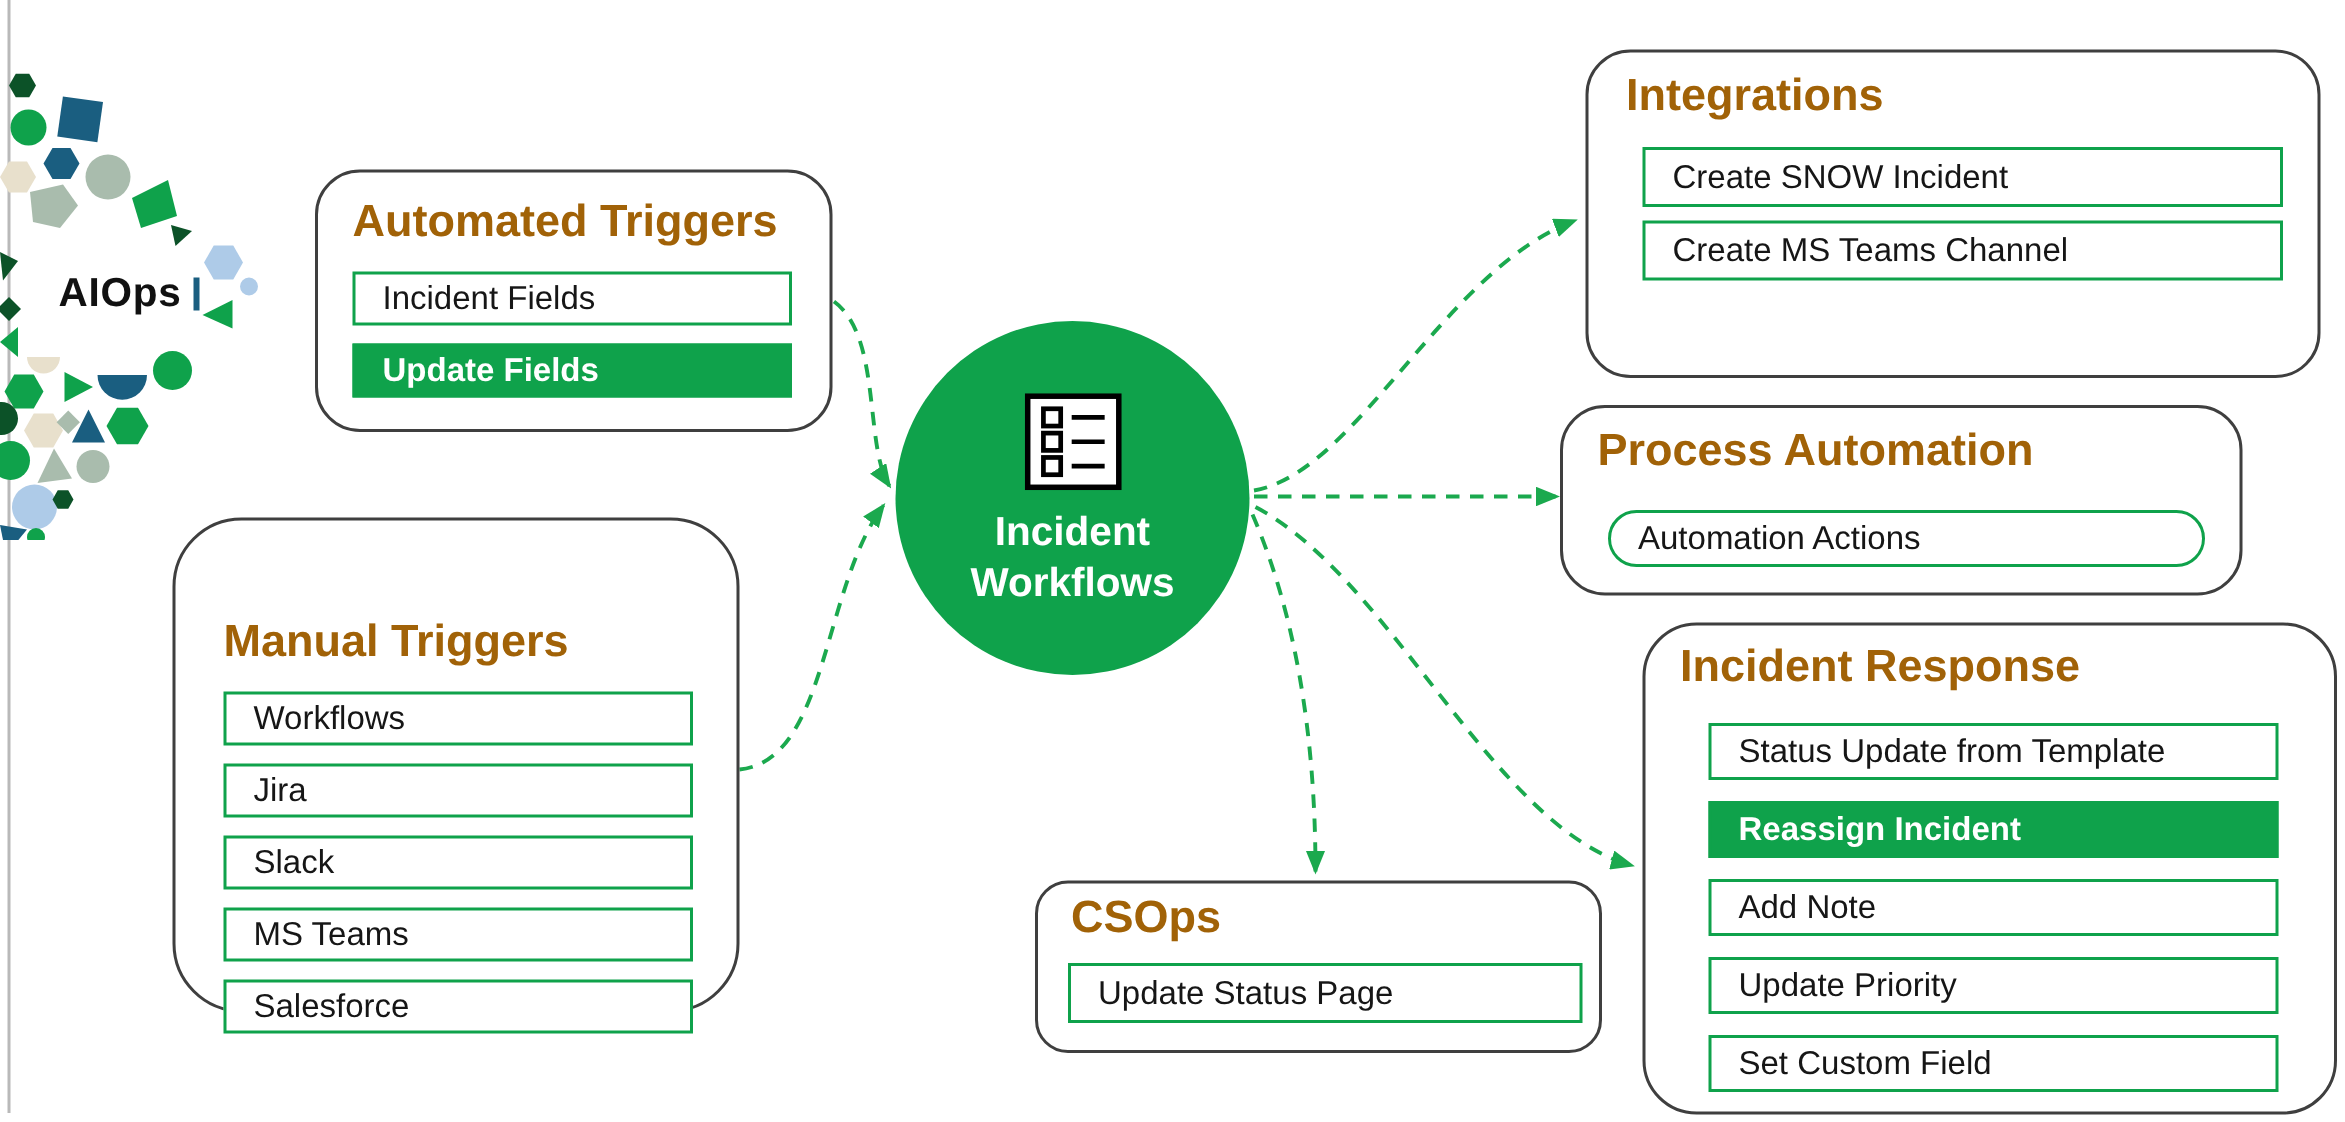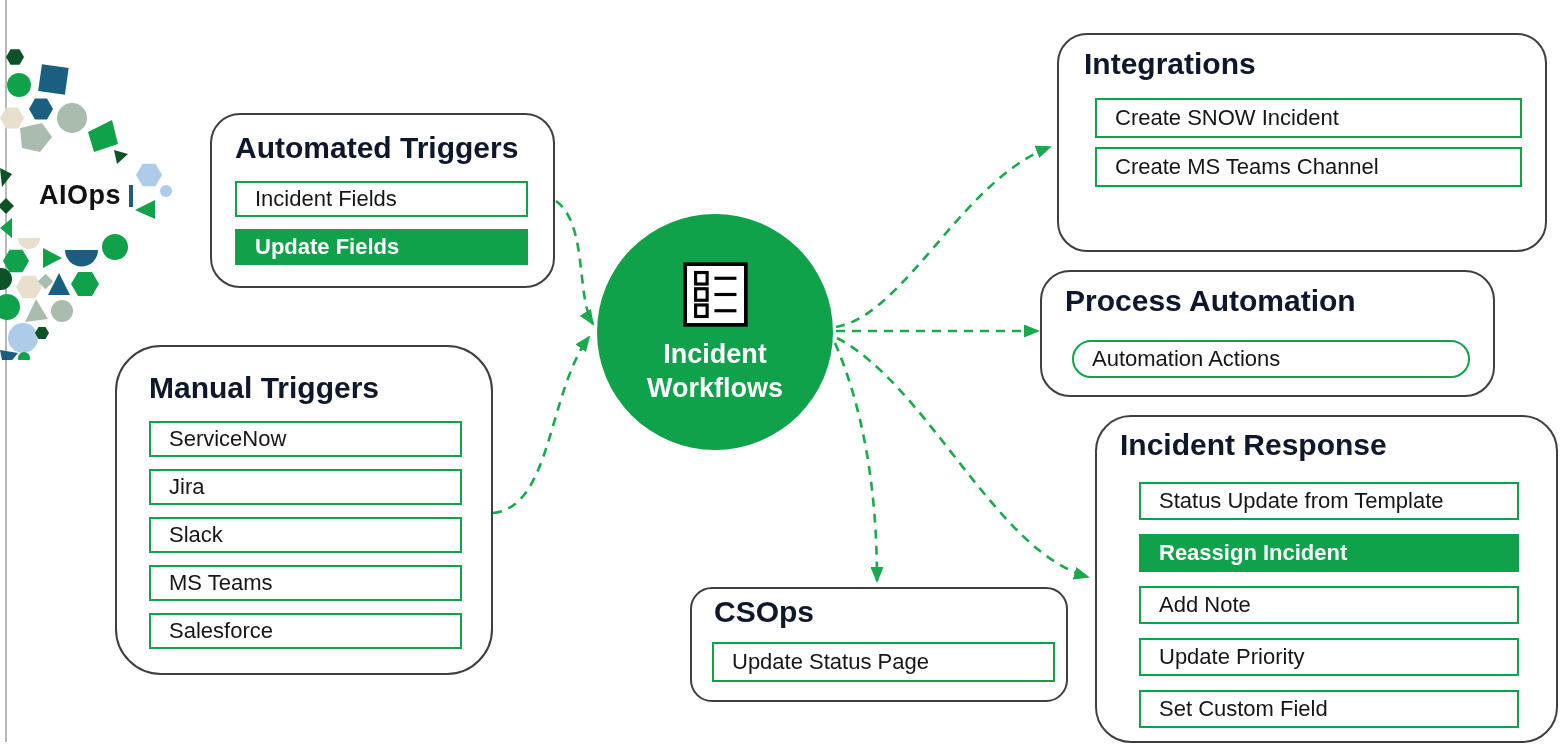--- a/index.html
+++ b/index.html
@@ -16,33 +16,33 @@
     position:absolute;left:18px;top:140px;width:124px;text-align:center;
     font-size:27px;font-weight:bold;color:#111;letter-spacing:.5px;
   }
   .f-g{fill:var(--green,#0FA24B);} .f-dg{fill:var(--dark-green,#0C5228);}
   .f-nv{fill:var(--navy,#1A5E80);} .f-bg{fill:var(--beige,#E8E0CC);}
   .f-sg{fill:var(--sage,#A9BCAD);} .f-lb{fill:var(--light-blue,#AECBE8);}
 
   
   .group{position:absolute;box-sizing:border-box;background:#fff;
     border:2.5px solid var(--box-border,#3F3F3F);}
-  .group-title{font-weight:bold;font-size:30px;line-height:34px;color:#0f172a;}
+  .group-title{font-weight:bold;font-size:30px;line-height:34px;color:#a16207;}
   .item{box-sizing:border-box;display:flex;align-items:center;background:#fff;
     border:2px solid var(--green,#0FA24B);font-size:22px;color:#161616;
     padding-left:18px;height:36px;margin-bottom:12px;}
   .item.highlight{background:var(--green,#0FA24B);border-color:var(--green,#0FA24B);
     color:#fff;font-weight:bold;}
 
   .g-at{left:210px;top:113px;width:345px;height:175px;border-radius:30px;padding:16px 28px 0 22px;}
   .g-at .group-title{margin:0 0 16px 1px;}
   .g-at .item{width:293px;margin-left:1px;}
 
   .g-mt{left:115px;top:345px;width:378px;height:330px;border-radius:46px;padding:24px 0 0 32px;}
-  .g-mt .group-title{margin-bottom:16px;}
+  .g-mt .group-title{margin-bottom:16px;margin-top:40px;}
   .g-mt .item{width:313px;}
 
   .g-int{left:1057px;top:33px;width:490px;height:219px;border-radius:30px;padding:12px 0 0 25px;}
   .g-int .group-title{margin-bottom:17px;}
   .g-int .item{width:427px;margin-left:11px;height:40px;margin-bottom:9px;}
 
   .g-pa{left:1040px;top:270px;width:455px;height:127px;border-radius:30px;padding:12px 0 0 23px;}
   .g-pa .group-title{margin-bottom:22px;}
   .g-pa .item{width:398px;margin-left:7px;height:38px;border-radius:19px;}
 
@@ -131,21 +131,21 @@
     <div class="group-title">Automated Triggers</div>
     <div class="item-list">
         <div class="item">Incident Fields</div>
         <div class="item highlight">Update Fields</div>
       </div>
   </div>
 
   <div class="group g-mt">
     <div class="group-title">Manual Triggers</div>
     <div class="item-list">
-        <div class="item">ServiceNow</div>
+        <div class="item">Workflows</div>
         <div class="item">Jira</div>
         <div class="item">Slack</div>
         <div class="item">MS Teams</div>
         <div class="item">Salesforce</div>
       </div>
   </div>
 
   <div class="group g-int">
     <div class="group-title">Integrations</div>
     <div class="item-list">

